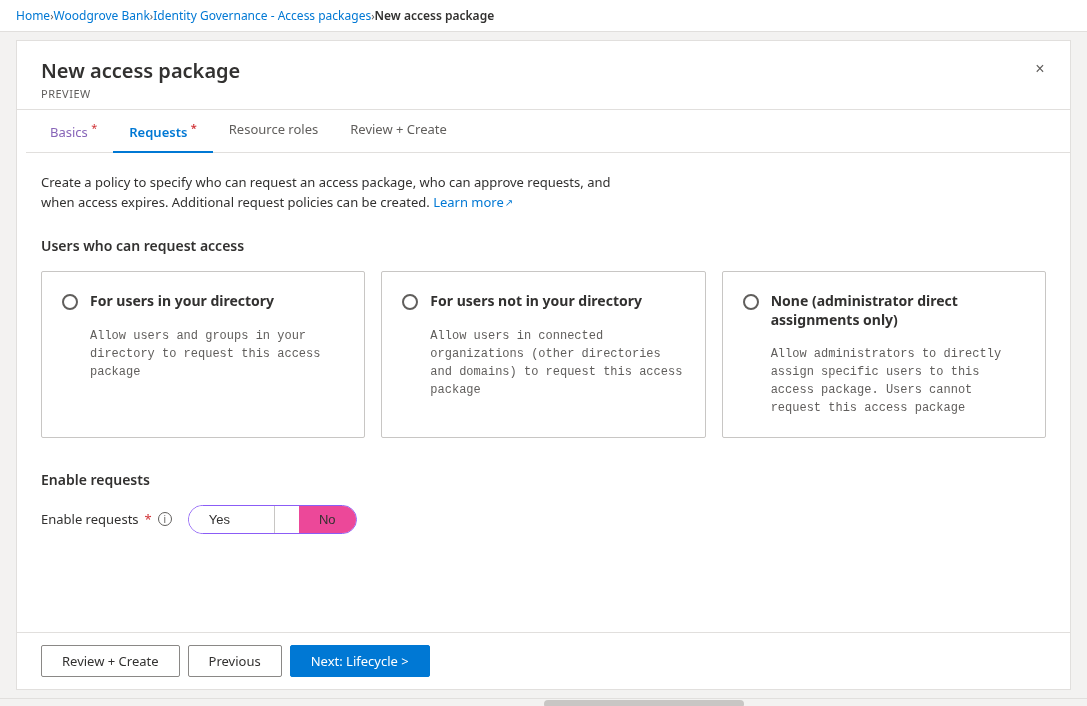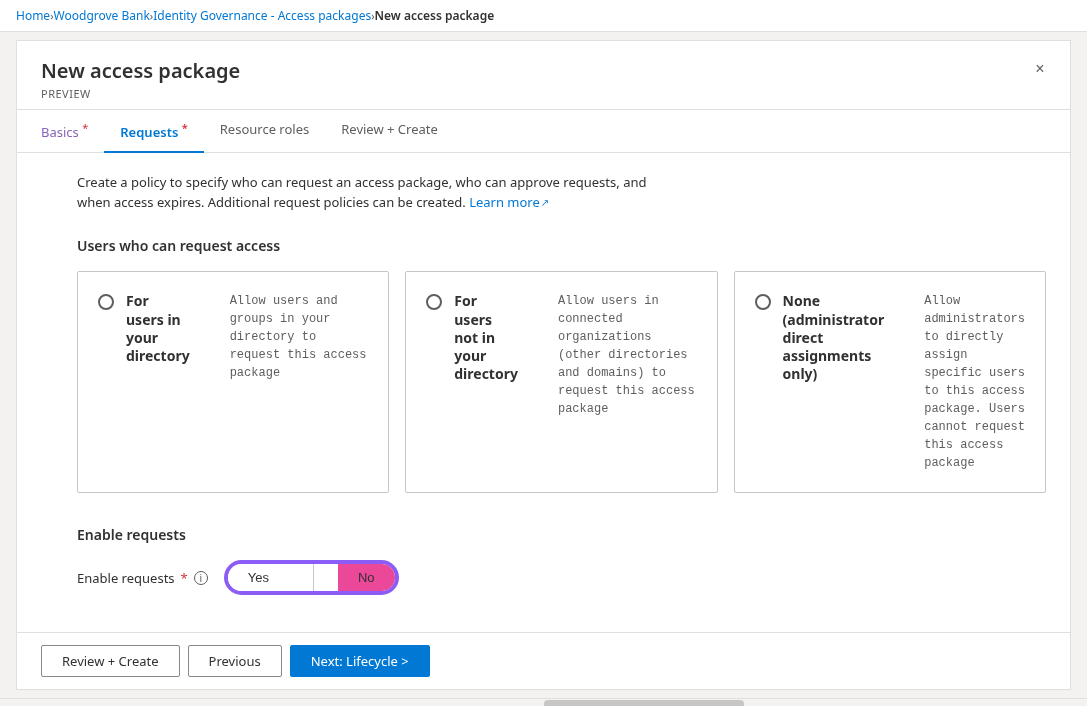--- a/index.html
+++ b/index.html
@@ -83,20 +83,21 @@
       justify-content: center;
     }
 
     
     .tabs {
       display: flex;
       gap: 0;
       padding: 0 8px;
       border-bottom: 1px solid #e1dfdd;
       flex-shrink: 0;
+      margin-left: 9px;
     }
     .tab {
       padding: 10px 16px;
       font-size: 13px;
       cursor: pointer;
       color: #605e5c;
       border-bottom: 2px solid transparent;
       margin-bottom: -1px;
       white-space: nowrap;
     }
@@ -109,21 +110,20 @@
     .tab sup {
       color: #d13438;
       font-size: 11px;
     }
 
     
     .panel-content {
       flex: 1;
       overflow-y: auto;
       padding: 20px 24px;
-      margin-left: 36px;
     }
 
     .description-text {
       font-size: 13px;
       color: #323130;
       line-height: 1.5;
       max-width: 600px;
     }
     .description-text a {
       color: #0078d4;
@@ -144,22 +144,22 @@
       gap: 16px;
     }
     .radio-card {
       flex: 1;
       border: 1px solid #c8c6c4;
       border-radius: 2px;
       padding: 20px;
       cursor: pointer;
       background: #fff;
       display: flex;
-      flex-direction: row;
-      gap: 12px;
+      flex-direction: column;
+      gap: 4px;
     }
     .radio-card-header {
       display: flex;
       align-items: flex-start;
       gap: 12px;
       margin-bottom: 12px;
     }
     .radio-circle {
       width: 16px;
       height: 16px;
@@ -213,21 +213,21 @@
       align-items: center;
       justify-content: center;
       font-size: 10px;
       color: #605e5c;
       cursor: pointer;
     }
 
     
     .toggle-group {
       display: flex;
-      border: 4px solid #8b5cf6;
+      border: 1px solid #8b5cf6;
       border-radius: 20px;
       overflow: hidden;
       gap: 24px;
     }
     .toggle-btn {
       padding: 6px 20px;
       font-size: 13px;
       border: none;
       cursor: pointer;
       background: #ec4899;

